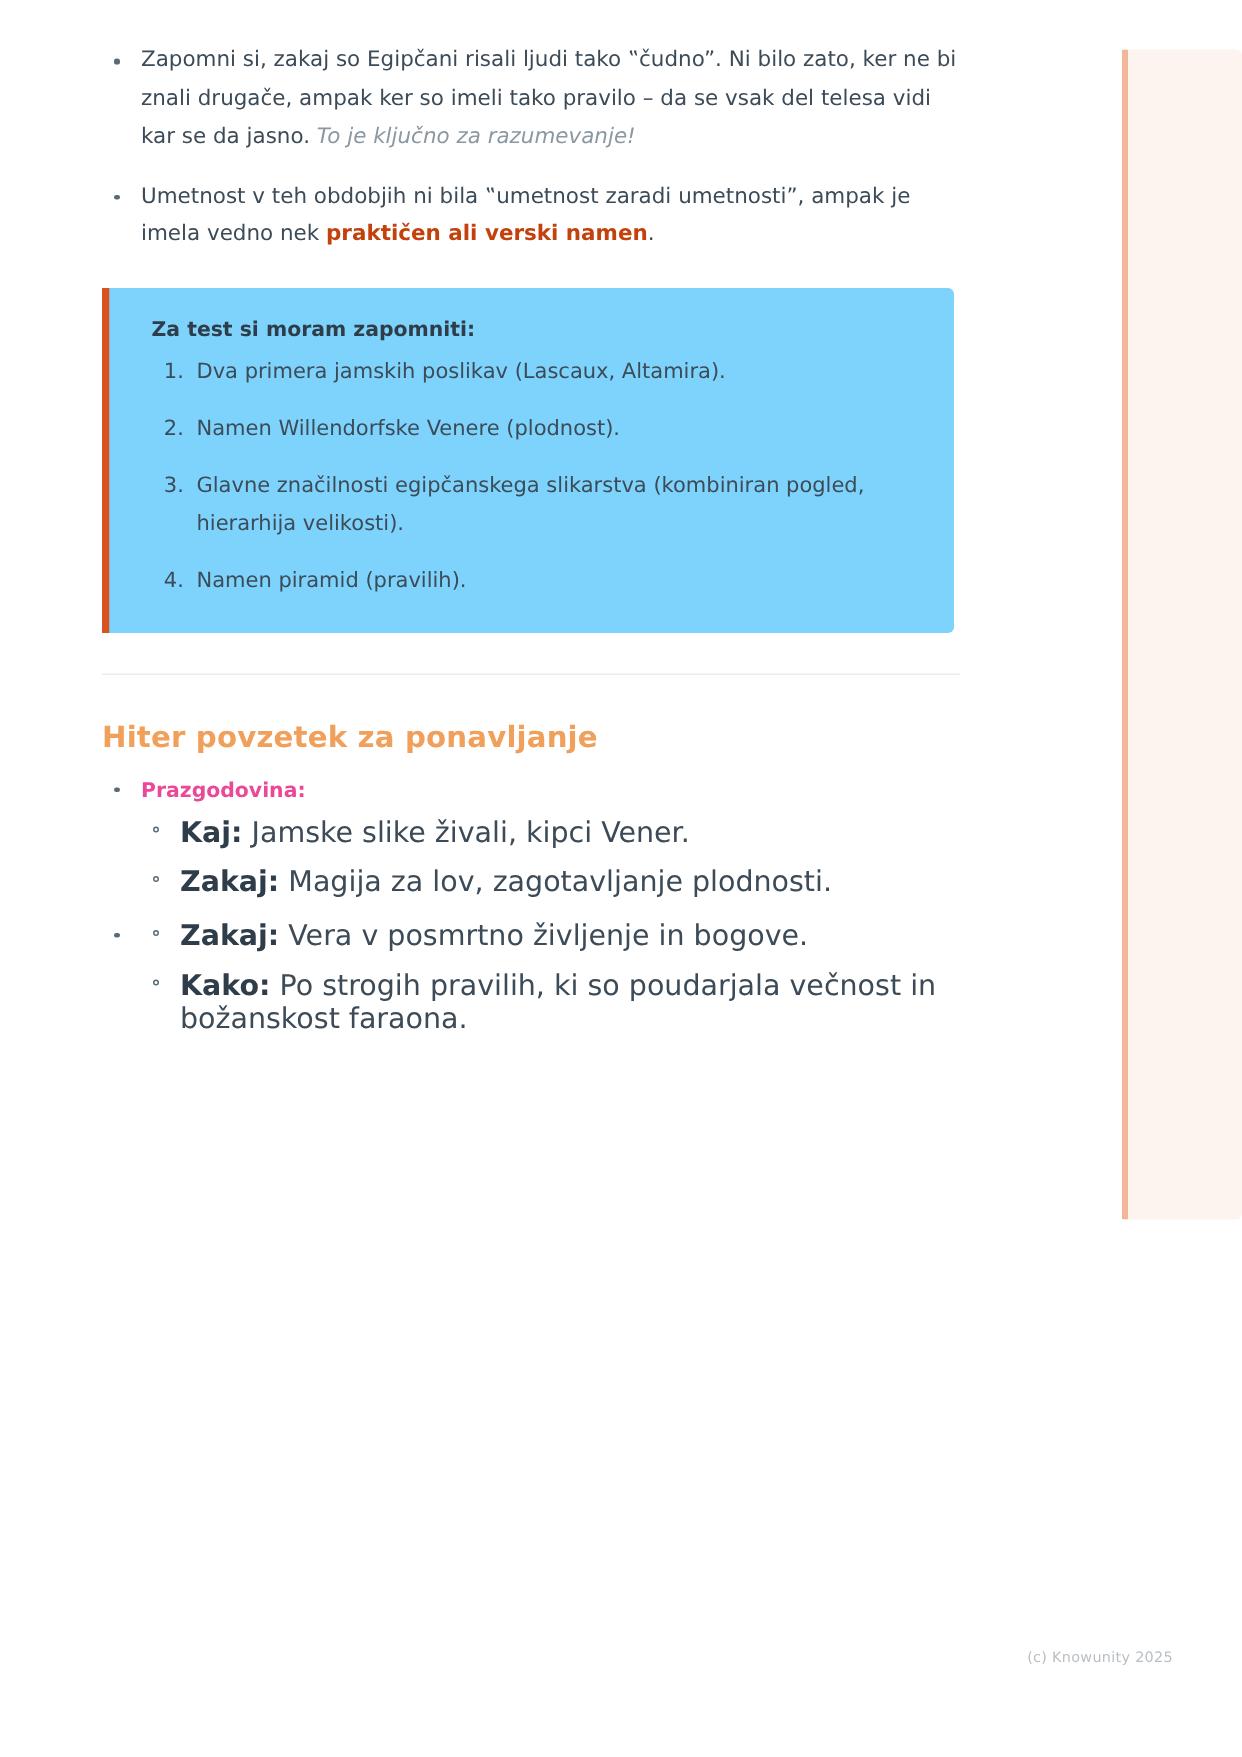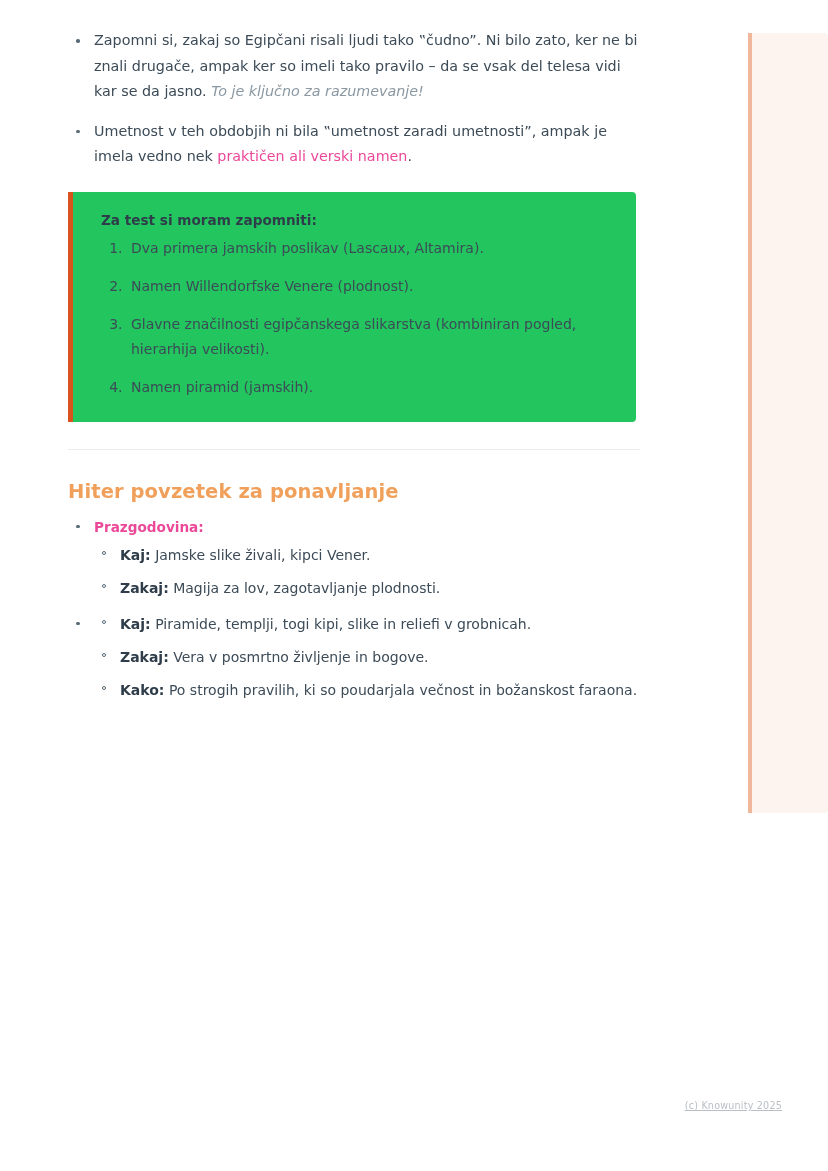--- a/index.html
+++ b/index.html
@@ -54,29 +54,29 @@
     width: 3.5px;
     height: 3.5px;
     border-radius: 50%;
     background: #5a6b77;
   }
   .italic-note {
     font-style: italic;
     color: #8b98a2;
   }
   .bold {
-    font-weight: normal;
-    color: #ec4899;
+    font-weight: bold;
+    color: #c2410c;
   }
 
   
   .callout {
     position: relative;
     margin-top: 22px;
-    background: #22c55e;
+    background: #7dd3fc;
     border-left: 5px solid #d9531e;
     border-radius: 0 4px 4px 0;
     padding: 18px 22px 22px 28px;
     box-sizing: border-box;
     width: 568px;
   }
   .callout-title {
     font-weight: bold;
     font-size: 13.6px;
     color: #2e3d49;
@@ -146,21 +146,21 @@
   }
   ul.sub {
     list-style: none;
     margin: 6px 0 0 0;
     padding: 0;
   }
   ul.sub > li {
     position: relative;
     padding-left: 26px;
     margin-bottom: 11px;
-    font-size: 14px;
+    font-size: 19px;
     line-height: 22px;
     color: #3c4b57;
   }
   ul.sub > li:last-child {
     margin-bottom: 0;
   }
   ul.sub > li:before {
     content: "";
     position: absolute;
     left: 8px;
@@ -193,21 +193,20 @@
   
   .footer {
     position: absolute;
     left: 0;
     top: 1100px;
     width: 782px;
     text-align: right;
     font-size: 9.6px;
     color: #b9bfc4;
     letter-spacing: 0.2px;
-    text-decoration: underline;
   }
 </style>
 </head>
 <body>
 
 <div class="page">
 
   <div class="content-col">
 
     <ul class="lvl1">
@@ -218,41 +217,40 @@
         <span>Umetnost v teh obdobjih ni bila ‟umetnost zaradi umetnosti”, ampak je imela vedno nek </span><span class="bold">praktičen ali verski namen</span><span>.</span>
       </li>
     </ul>
 
     <div class="callout">
       <div class="callout-title">Za test si moram zapomniti:</div>
       <ol class="callout-list">
         <li>Dva primera jamskih poslikav (Lascaux, Altamira).</li>
         <li>Namen Willendorfske Venere (plodnost).</li>
         <li>Glavne značilnosti egipčanskega slikarstva (kombiniran pogled, hierarhija velikosti).</li>
-        <li>Namen piramid (jamskih).</li>
+        <li>Namen piramid (pravilih).</li>
       </ol>
     </div>
 
     <hr class="divider">
 
     <div class="section-heading">Hiter povzetek za ponavljanje</div>
 
     <ul class="summary">
 
       <li class="group">
         <div class="group-title">Prazgodovina:</div>
         <ul class="sub">
           <li><span class="sub-label">Kaj:</span><span> Jamske slike živali, kipci Vener.</span></li>
           <li><span class="sub-label">Zakaj:</span><span> Magija za lov, zagotavljanje plodnosti.</span></li>
         </ul>
       </li>
 
       <li class="group">
         <ul class="sub">
-          <li><span class="sub-label">Kaj:</span><span> Piramide, templji, togi kipi, slike in reliefi v grobnicah.</span></li>
           <li><span class="sub-label">Zakaj:</span><span> Vera v posmrtno življenje in bogove.</span></li>
           <li><span class="sub-label">Kako:</span><span> Po strogih pravilih, ki so poudarjala večnost in božanskost faraona.</span></li>
         </ul>
       </li>
 
     </ul>
   </div>
 
   <div class="right-partial"></div>
 

